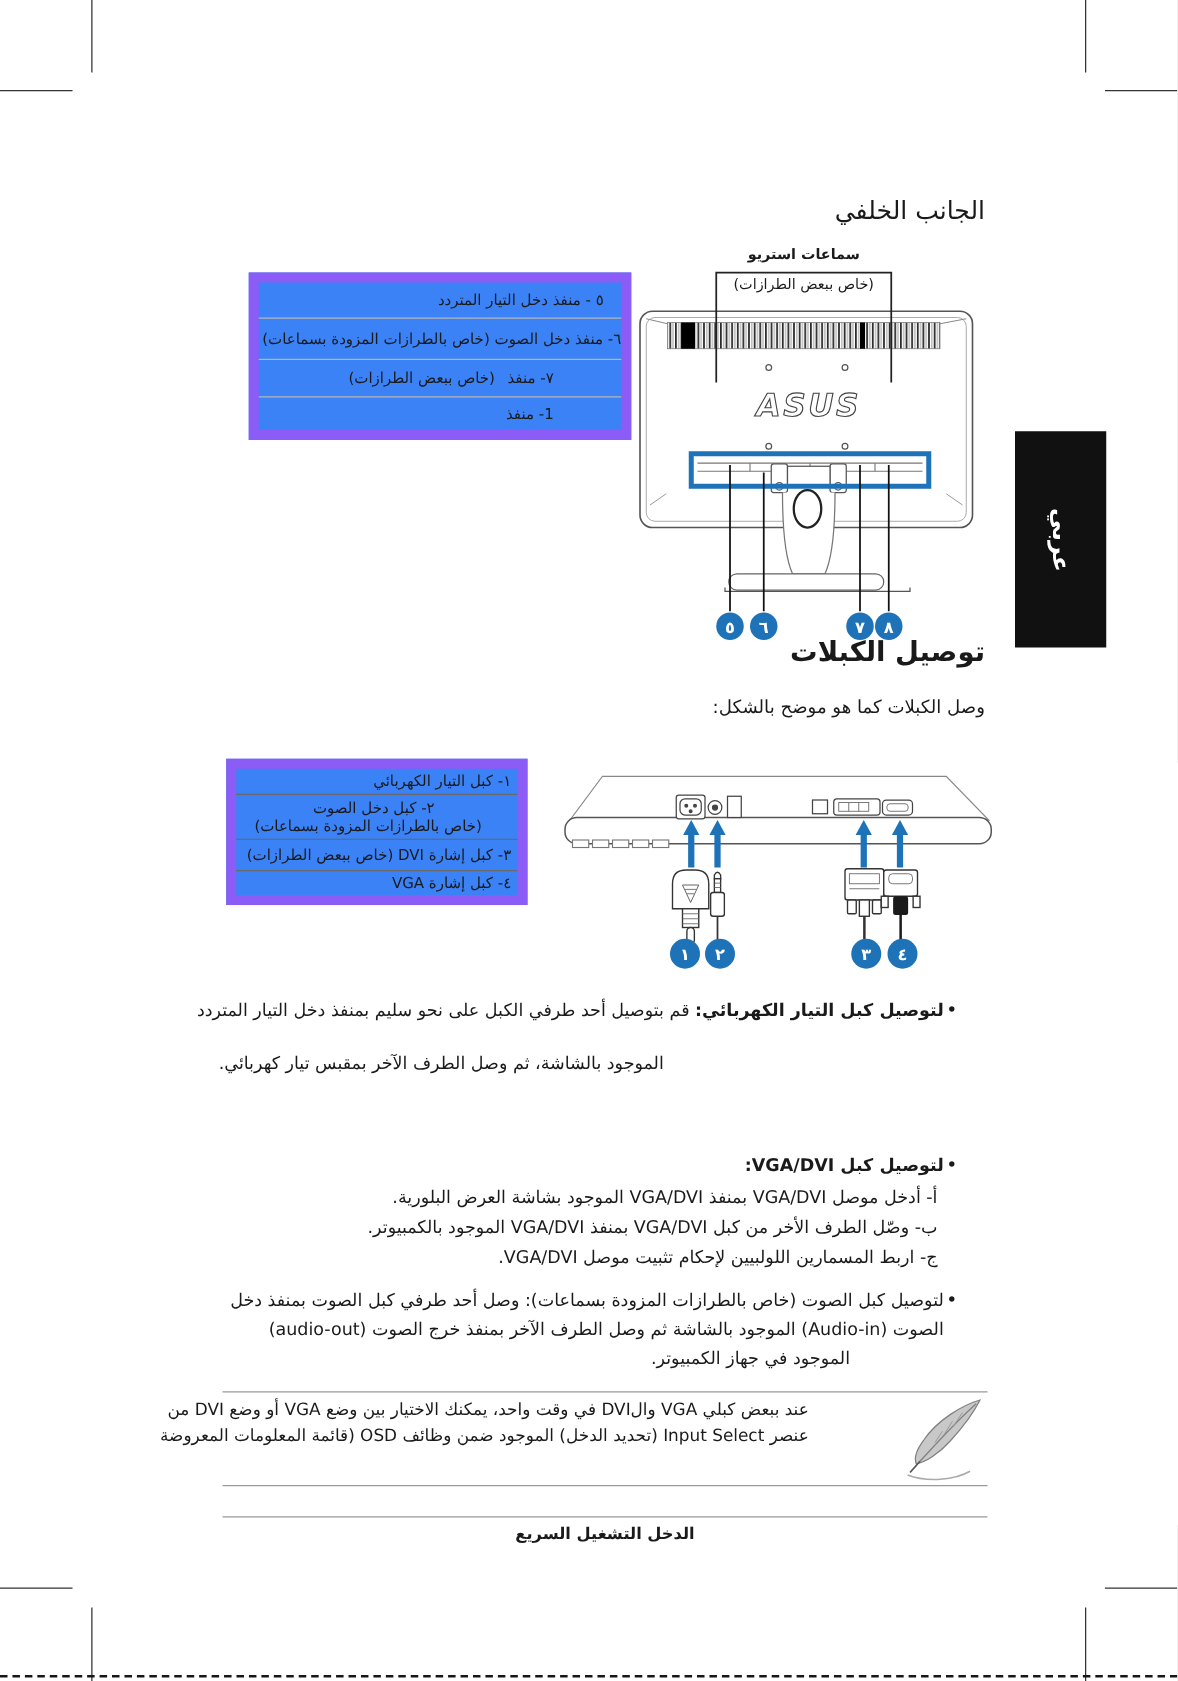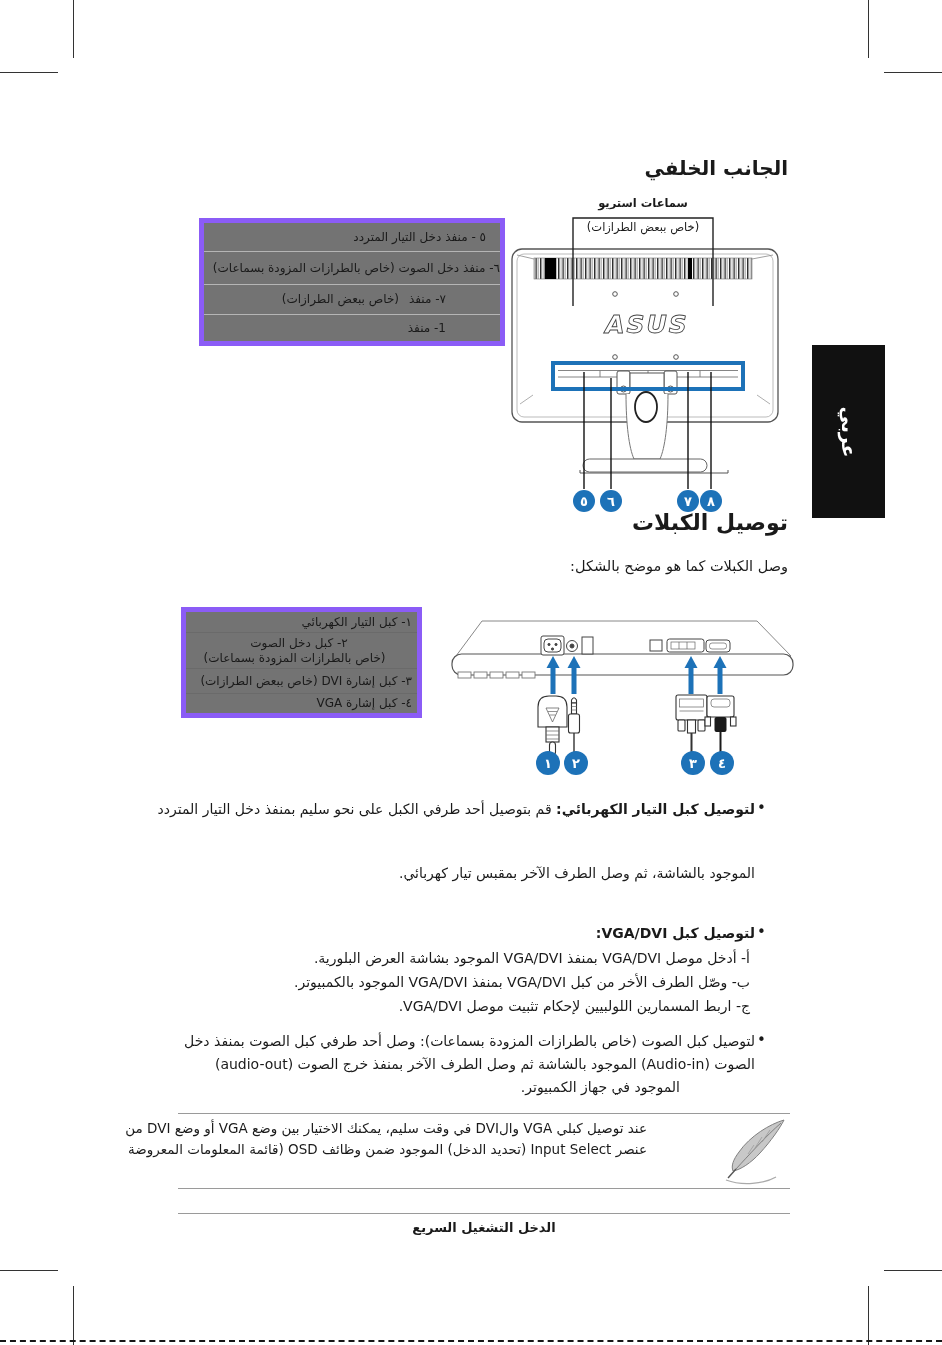--- a/index.html
+++ b/index.html
@@ -5,28 +5,28 @@
   html,body{margin:0;padding:0;background:#e8e8e8;}
   #page{position:relative;width:942px;height:1345px;background:#ffffff;overflow:hidden;
         font-family:"DejaVu Sans",sans-serif;color:#1a1a1a;}
   .abs{position:absolute;}
   .ar{direction:rtl;unicode-bidi:plaintext;}
   .nowrap{white-space:nowrap;}
   .b{font-weight:bold;}
   .right-anchor{text-align:right;}
   .mark{background:#333;}
   
-  .blue-table{border:5px solid #8b5cf6;background:#737373;box-sizing:border-box;direction:rtl;}
+  .blue-table{border:8px solid #8b5cf6;background:#3b82f6;box-sizing:border-box;direction:rtl;}
   .blue-table .row{display:flex;align-items:center;box-sizing:border-box;
                    font-size:12px;line-height:15px;white-space:nowrap;}
   .blue-table .row.sep{border-bottom:1px solid #b5b5b5;}
   .cables-table .row.sep{border-bottom:1px solid #6a6a6a;}
   .blue-table .row.stack{flex-direction:column;align-items:center;justify-content:center;}
   
-  .h1{font-size:20px;font-weight:bold;}
+  .h1{font-size:20px;font-weight:normal;}
   .h2{font-size:22px;font-weight:bold;}
   .body-line{font-size:14px;line-height:22px;}
   .note-line{font-size:13.5px;line-height:20px;}
   .bullet-dot{font-size:15px;line-height:22px;}
   .small-label{font-size:11.5px;line-height:14px;text-align:center;}
   
   #side-tab{background:#111;display:flex;align-items:center;justify-content:center;}
   #side-tab span{transform:rotate(90deg);color:#fff;font-size:19px;font-weight:bold;
                  white-space:nowrap;letter-spacing:1px;}
   
@@ -243,21 +243,21 @@
       <text x="693" y="768" fill="#fff">٣</text>
       <circle cx="722" cy="763" r="12" fill="#1d72b8"></circle>
       <text x="722" y="768" fill="#fff">٤</text>
     </g>
   </svg>
 
   <div class="abs bullet-dot" style="left:757px;top:797px">•</div>
   <div class="abs ar body-line nowrap right-anchor" style="right:187px;top:798px">
     <span class="b">لتوصيل كبل التيار الكهربائي:</span><span> قم بتوصيل أحد طرفي الكبل على نحو سليم بمنفذ دخل التيار المتردد</span>
   </div>
-  <div class="abs ar body-line nowrap" style="left:175px;top:862px;width:580px;text-align:right">الموجود بالشاشة، ثم وصل الطرف الآخر بمقبس تيار كهربائي.</div>
+  <div class="abs ar body-line nowrap" style="left:175px;top:840px;width:580px;text-align:left">الموجود بالشاشة، ثم وصل الطرف الآخر بمقبس تيار كهربائي.</div>
 
   <div class="abs bullet-dot" style="left:757px;top:921px">•</div>
   <div class="abs ar body-line nowrap right-anchor b" style="right:187px;top:922px">لتوصيل كبل VGA/DVI:</div>
   <div class="abs ar body-line nowrap right-anchor" style="right:192px;top:947px">أ-   أدخل موصل VGA/DVI بمنفذ VGA/DVI الموجود بشاشة العرض البلورية.</div>
   <div class="abs ar body-line nowrap right-anchor" style="right:192px;top:971px">ب-  وصّل الطرف الأخر من كبل VGA/DVI بمنفذ VGA/DVI الموجود بالكمبيوتر.</div>
   <div class="abs ar body-line nowrap right-anchor" style="right:192px;top:995px">ج-   اربط المسمارين اللولبيين لإحكام تثبيت موصل VGA/DVI.</div>
 
   <div class="abs bullet-dot" style="left:757px;top:1029px">•</div>
   <div class="abs ar body-line nowrap right-anchor" style="right:187px;top:1030px">لتوصيل كبل الصوت (خاص بالطرازات المزودة بسماعات): وصل أحد طرفي كبل الصوت بمنفذ دخل</div>
   <div class="abs ar body-line nowrap right-anchor" style="right:187px;top:1053px">الصوت (Audio-in) الموجود بالشاشة ثم وصل الطرف الآخر بمنفذ خرج الصوت (audio-out)</div>
@@ -265,21 +265,21 @@
 
   <div class="abs rule" style="left:178px;top:1113px;width:612px"></div>
   <div class="abs rule" style="left:178px;top:1188px;width:612px"></div>
   <svg class="abs" style="left:718px;top:1116px" width="76" height="70" viewBox="0 0 76 70">
     <path d="M66,4 C52,8 32,20 21,36 C15,44 13,50 15,55 C22,54 33,47 42,37 C53,25 62,12 66,4 Z" fill="#c8c8c8" stroke="#808080" stroke-width="1"></path>
     <path d="M63,7 C48,20 30,40 18,53" stroke="#808080" stroke-width="1" fill="none"></path>
     <path d="M52,14 L44,26 M44,21 L37,32 M36,29 L30,38" stroke="#9a9a9a" stroke-width="0.8"></path>
     <path d="M18,53 L10,62" stroke="#555" stroke-width="1.4"></path>
     <path d="M8,64 C24,70 46,68 58,61" stroke="#aaa" stroke-width="1.3" fill="none"></path>
   </svg>
-  <div class="abs ar note-line nowrap right-anchor" style="right:295px;top:1118px">عند توصيل كبلي VGA والDVI في وقت سليم، يمكنك الاختيار بين وضع VGA أو وضع DVI من</div>
+  <div class="abs ar note-line nowrap right-anchor" style="right:295px;top:1118px">عند ببعض كبلي VGA والDVI في وقت واحد، يمكنك الاختيار بين وضع VGA أو وضع DVI من</div>
   <div class="abs ar note-line nowrap right-anchor" style="right:295px;top:1139px">عنصر Input Select (تحديد الدخل) الموجود ضمن وظائف OSD (قائمة المعلومات المعروضة</div>
 
   <div class="abs rule" style="left:178px;top:1213px;width:612px"></div>
   <div class="abs ar b" style="left:178px;top:1220px;width:612px;text-align:center;font-size:13px">الدخل التشغيل السريع</div>
 
   <div id="side-tab" class="abs" style="left:812px;top:345px;width:73px;height:173px">
     <span>عربي</span>
   </div>
 
 </div>

